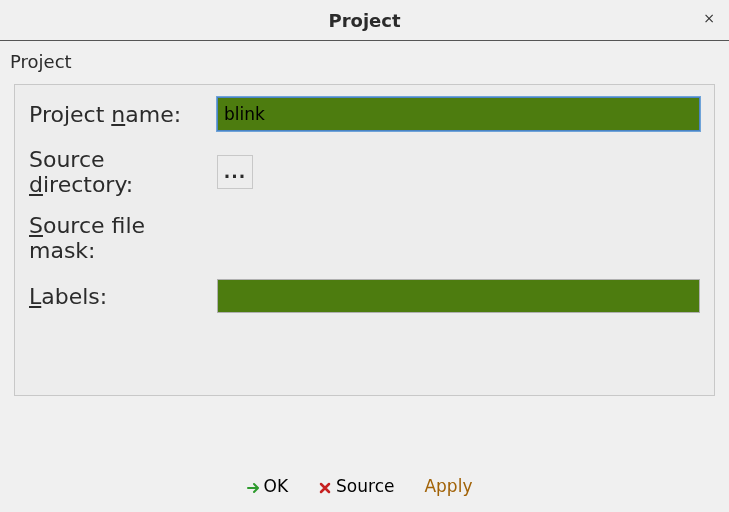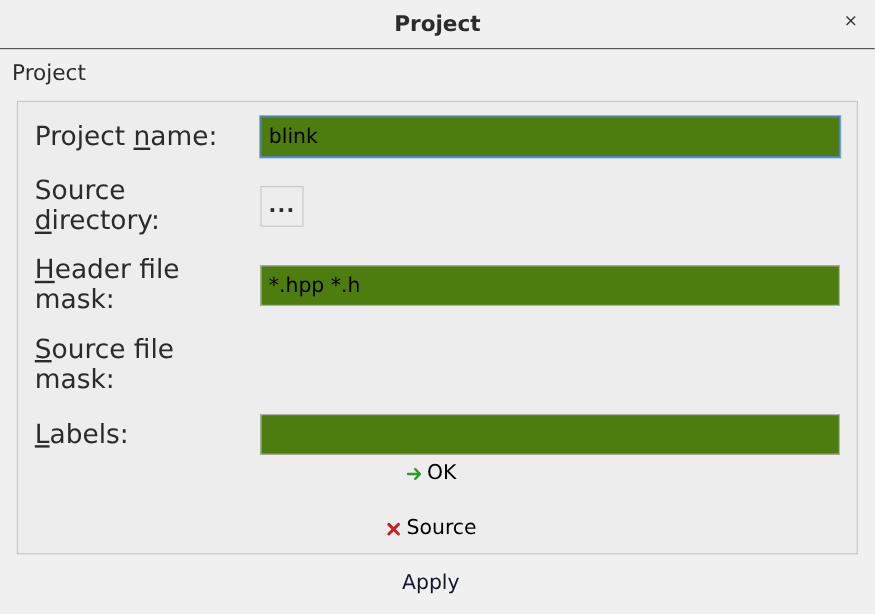--- a/index.html
+++ b/index.html
@@ -93,35 +93,34 @@
     }
     .button-bar {
       position: absolute;
       bottom: 14px;
       left: 0;
       right: 11px;
       display: flex;
       justify-content: center;
       gap: 22px;
       align-items: center;
-      flex-direction: column;
     }
     .btn {
       display: flex;
       align-items: center;
       gap: 4px;
       font-size: 17px;
       cursor: pointer;
       background: none;
       border: none;
       font-family: inherit;
       padding: 2px 4px;
     }
     .btn.disabled {
-      color: #0f172a;
+      color: #a16207;
       cursor: default;
     }
     .ok-icon {
       width: 14px;
       height: 14px;
       display: inline-block;
     }
     .cancel-icon {
       width: 14px;
       height: 14px;
@@ -148,26 +147,20 @@
     <input type="text" class="text-input focused" value="blink" style="">
   </div>
 
   <div class="row">
     <div class="label">
       <span>Source </span><span class="underline">d</span><span>irectory:</span>
     </div>
     <div class="browse-btn">...</div>
   </div>
 
-  <div class="row">
-    <div class="label">
-      <span class="underline">H</span><span>eader file mask:</span>
-    </div>
-    <input type="text" class="text-input" value="*.hpp *.h" style="">
-  </div>
 
   <div class="row">
     <div class="label">
       <span class="underline">S</span><span>ource file mask:</span>
     </div>
   </div>
 
   <div class="row">
     <div class="label">
       <span class="underline">L</span><span>abels:</span>

